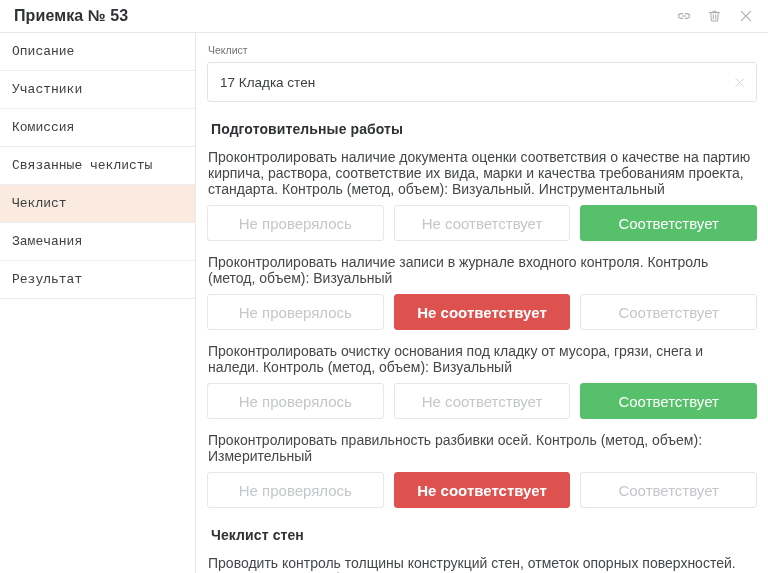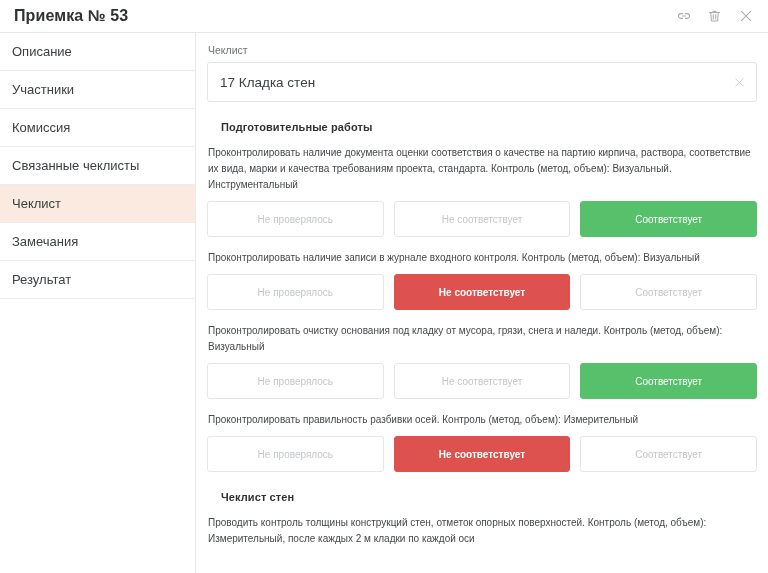--- a/index.html
+++ b/index.html
@@ -61,20 +61,21 @@
   .side-item {
     height: 38px;
     display: flex;
     align-items: center;
     padding-left: 12px;
     font-size: 13px;
     color: #3c4043;
     border-bottom: 1px solid #ececec;
     cursor: pointer;
     white-space: nowrap;
+    font-family: Liberation Mono, monospace;
   }
   .side-item.active {
     background: #faeae0;
   }
 
   
   .main {
     flex: 1;
     padding: 10px 11px 0 11px;
     overflow: hidden;
@@ -103,51 +104,51 @@
     position: absolute;
     right: 10px; top: 50%;
     transform: translateY(-50%);
     width: 14px; height: 14px;
     color: #d2d5d8;
     cursor: pointer;
     display: flex; align-items: center; justify-content: center;
   }
 
   .section-title {
-    font-size: 11px;
+    font-size: 14px;
     font-weight: bold;
     color: #2f3234;
-    margin: 19px 0 0 14px;
+    margin: 19px 0 0 4px;
     letter-spacing: .1px;
   }
 
   .question {
     margin-top: 13px;
   }
   .question.first { margin-top: 12px; }
   .q-text {
-    font-size: 10px;
+    font-size: 14px;
     line-height: 16px;
     color: #44484b;
     margin: 0 0 8px 1px;
   }
   .choices {
     display: flex;
     gap: 10px;
   }
   .choice {
     flex: 1 1 0;
     height: 36px;
     border: 1px solid #e4e6e8;
     border-radius: 3px;
     background: #fff;
     display: flex;
     align-items: center;
     justify-content: center;
-    font-size: 10px;
+    font-size: 15px;
     color: #c3c7ca;
     cursor: pointer;
     user-select: none;
     font-family: "Liberation Sans", "DejaVu Sans", sans-serif;
     padding: 0;
   }
   .choice.sel-green {
     background: #56c16a;
     border-color: #56c16a;
     color: #ffffff;

